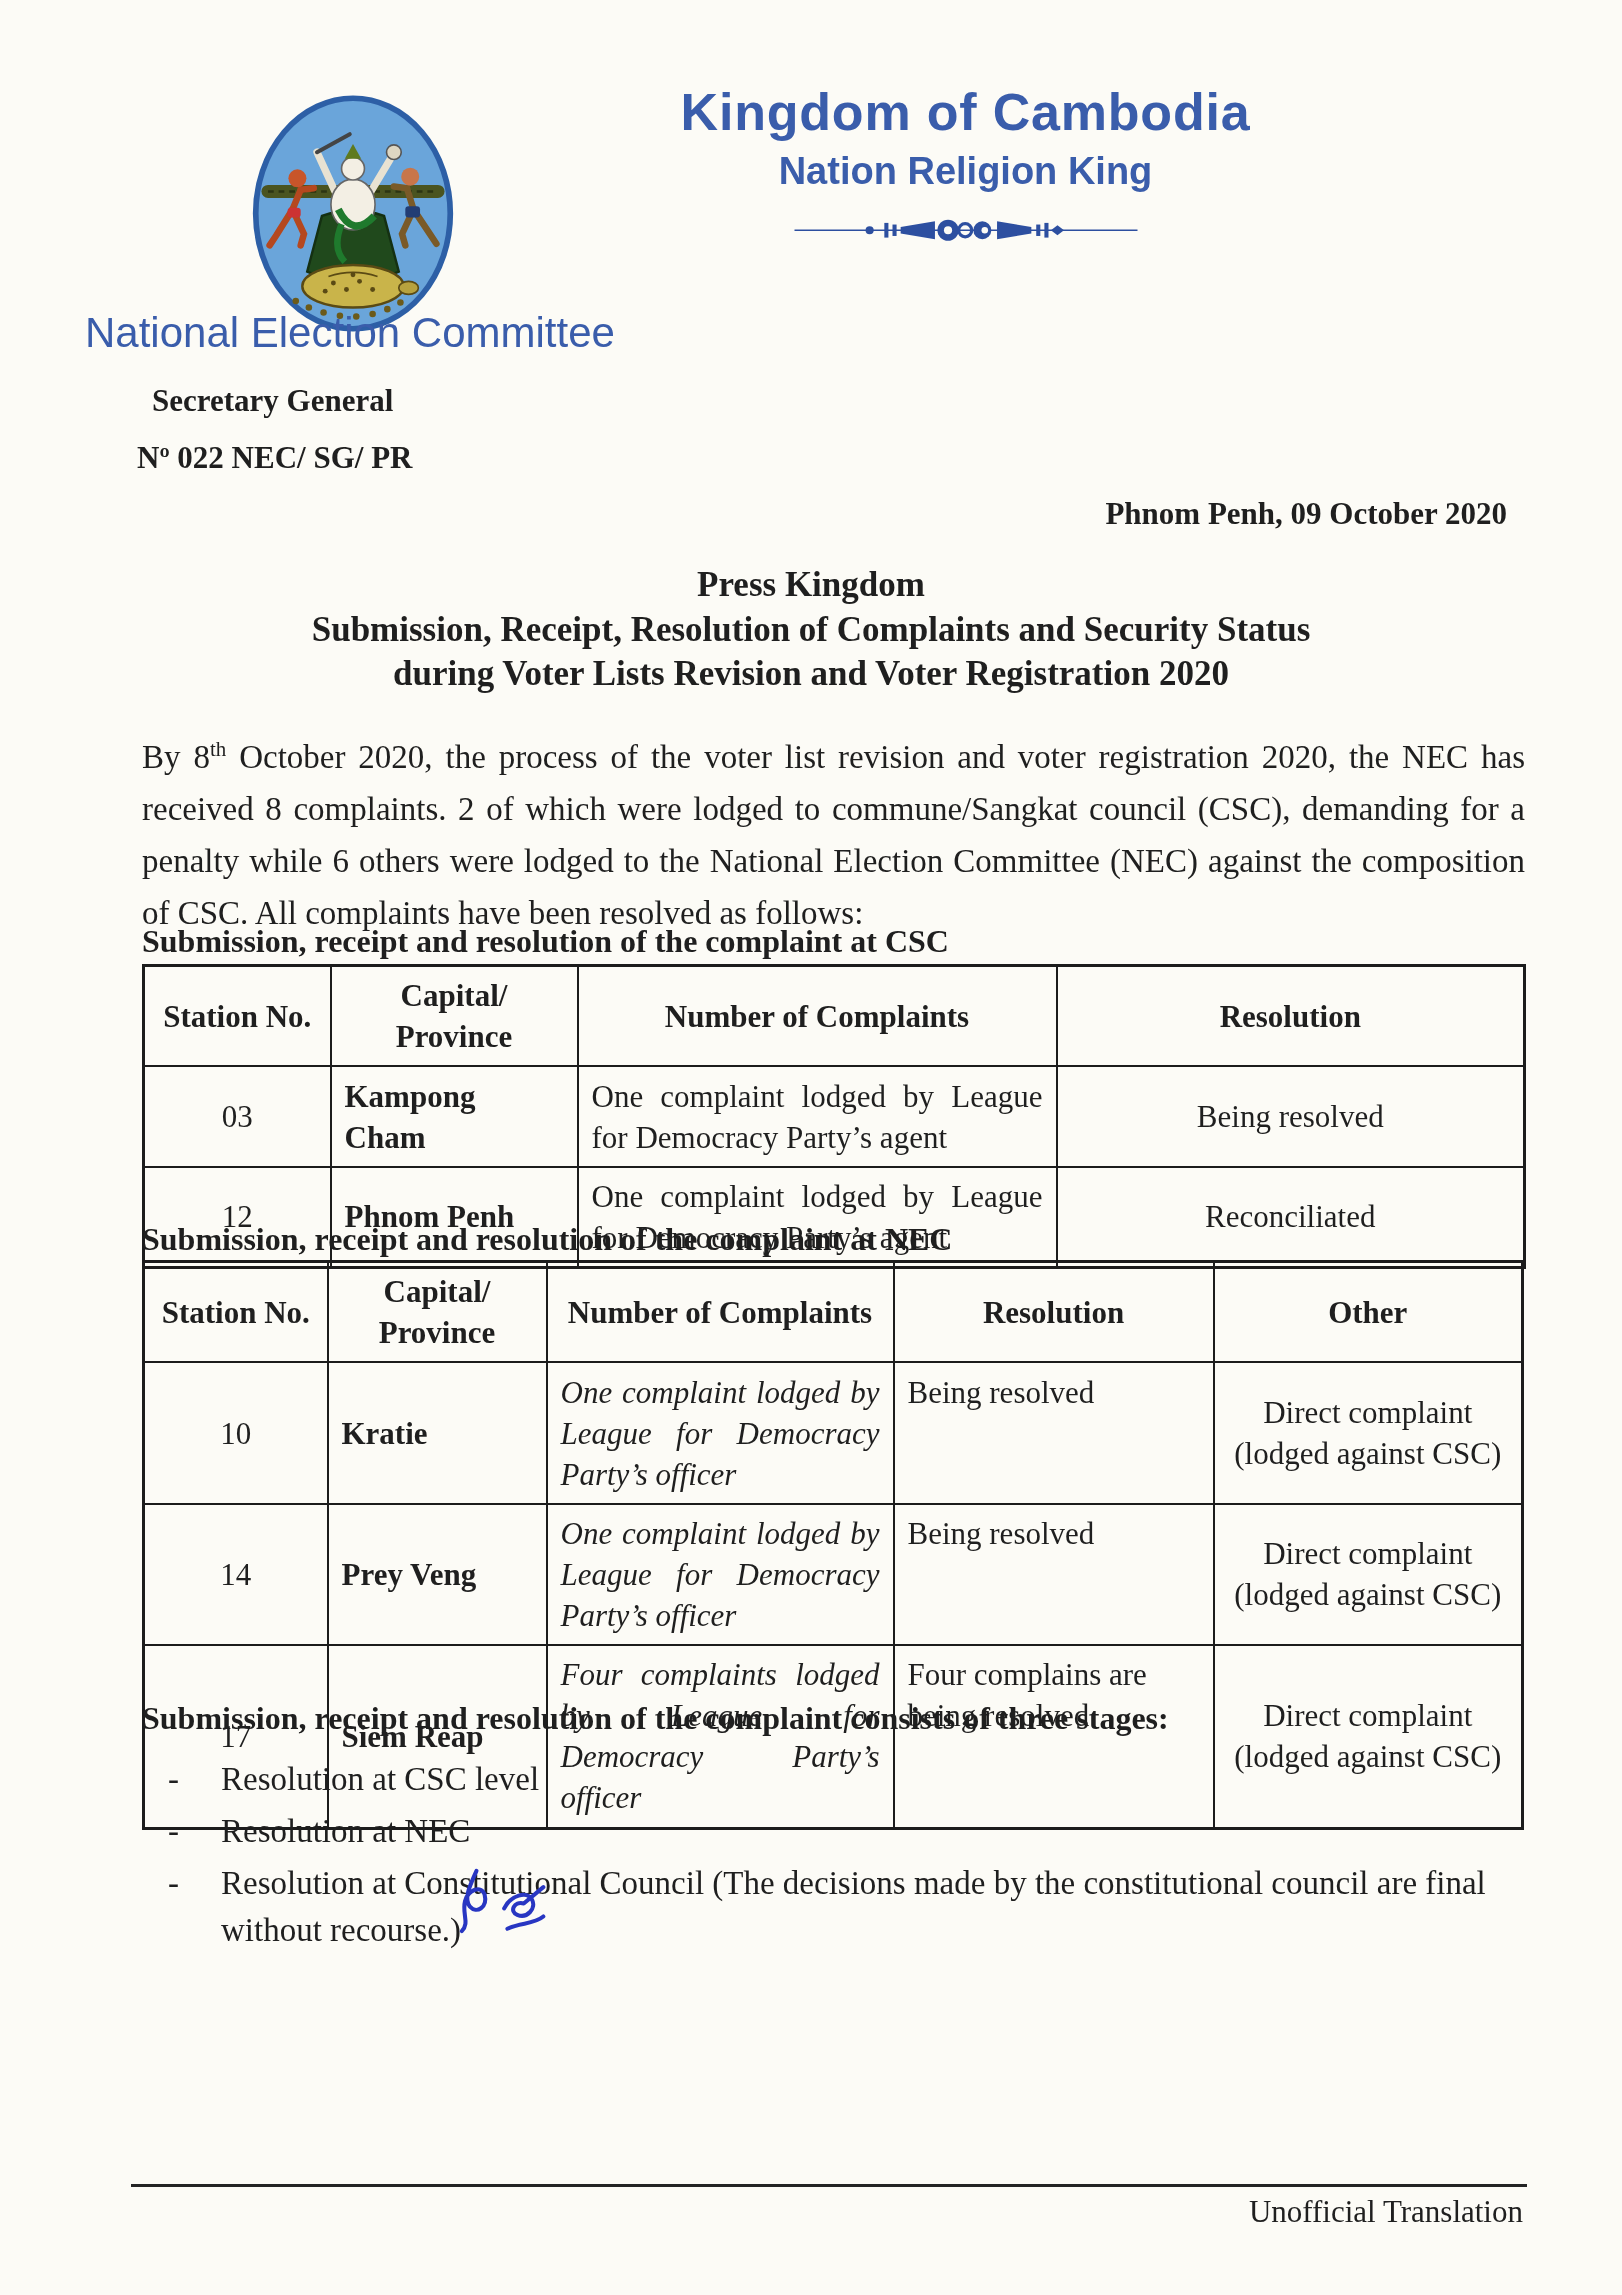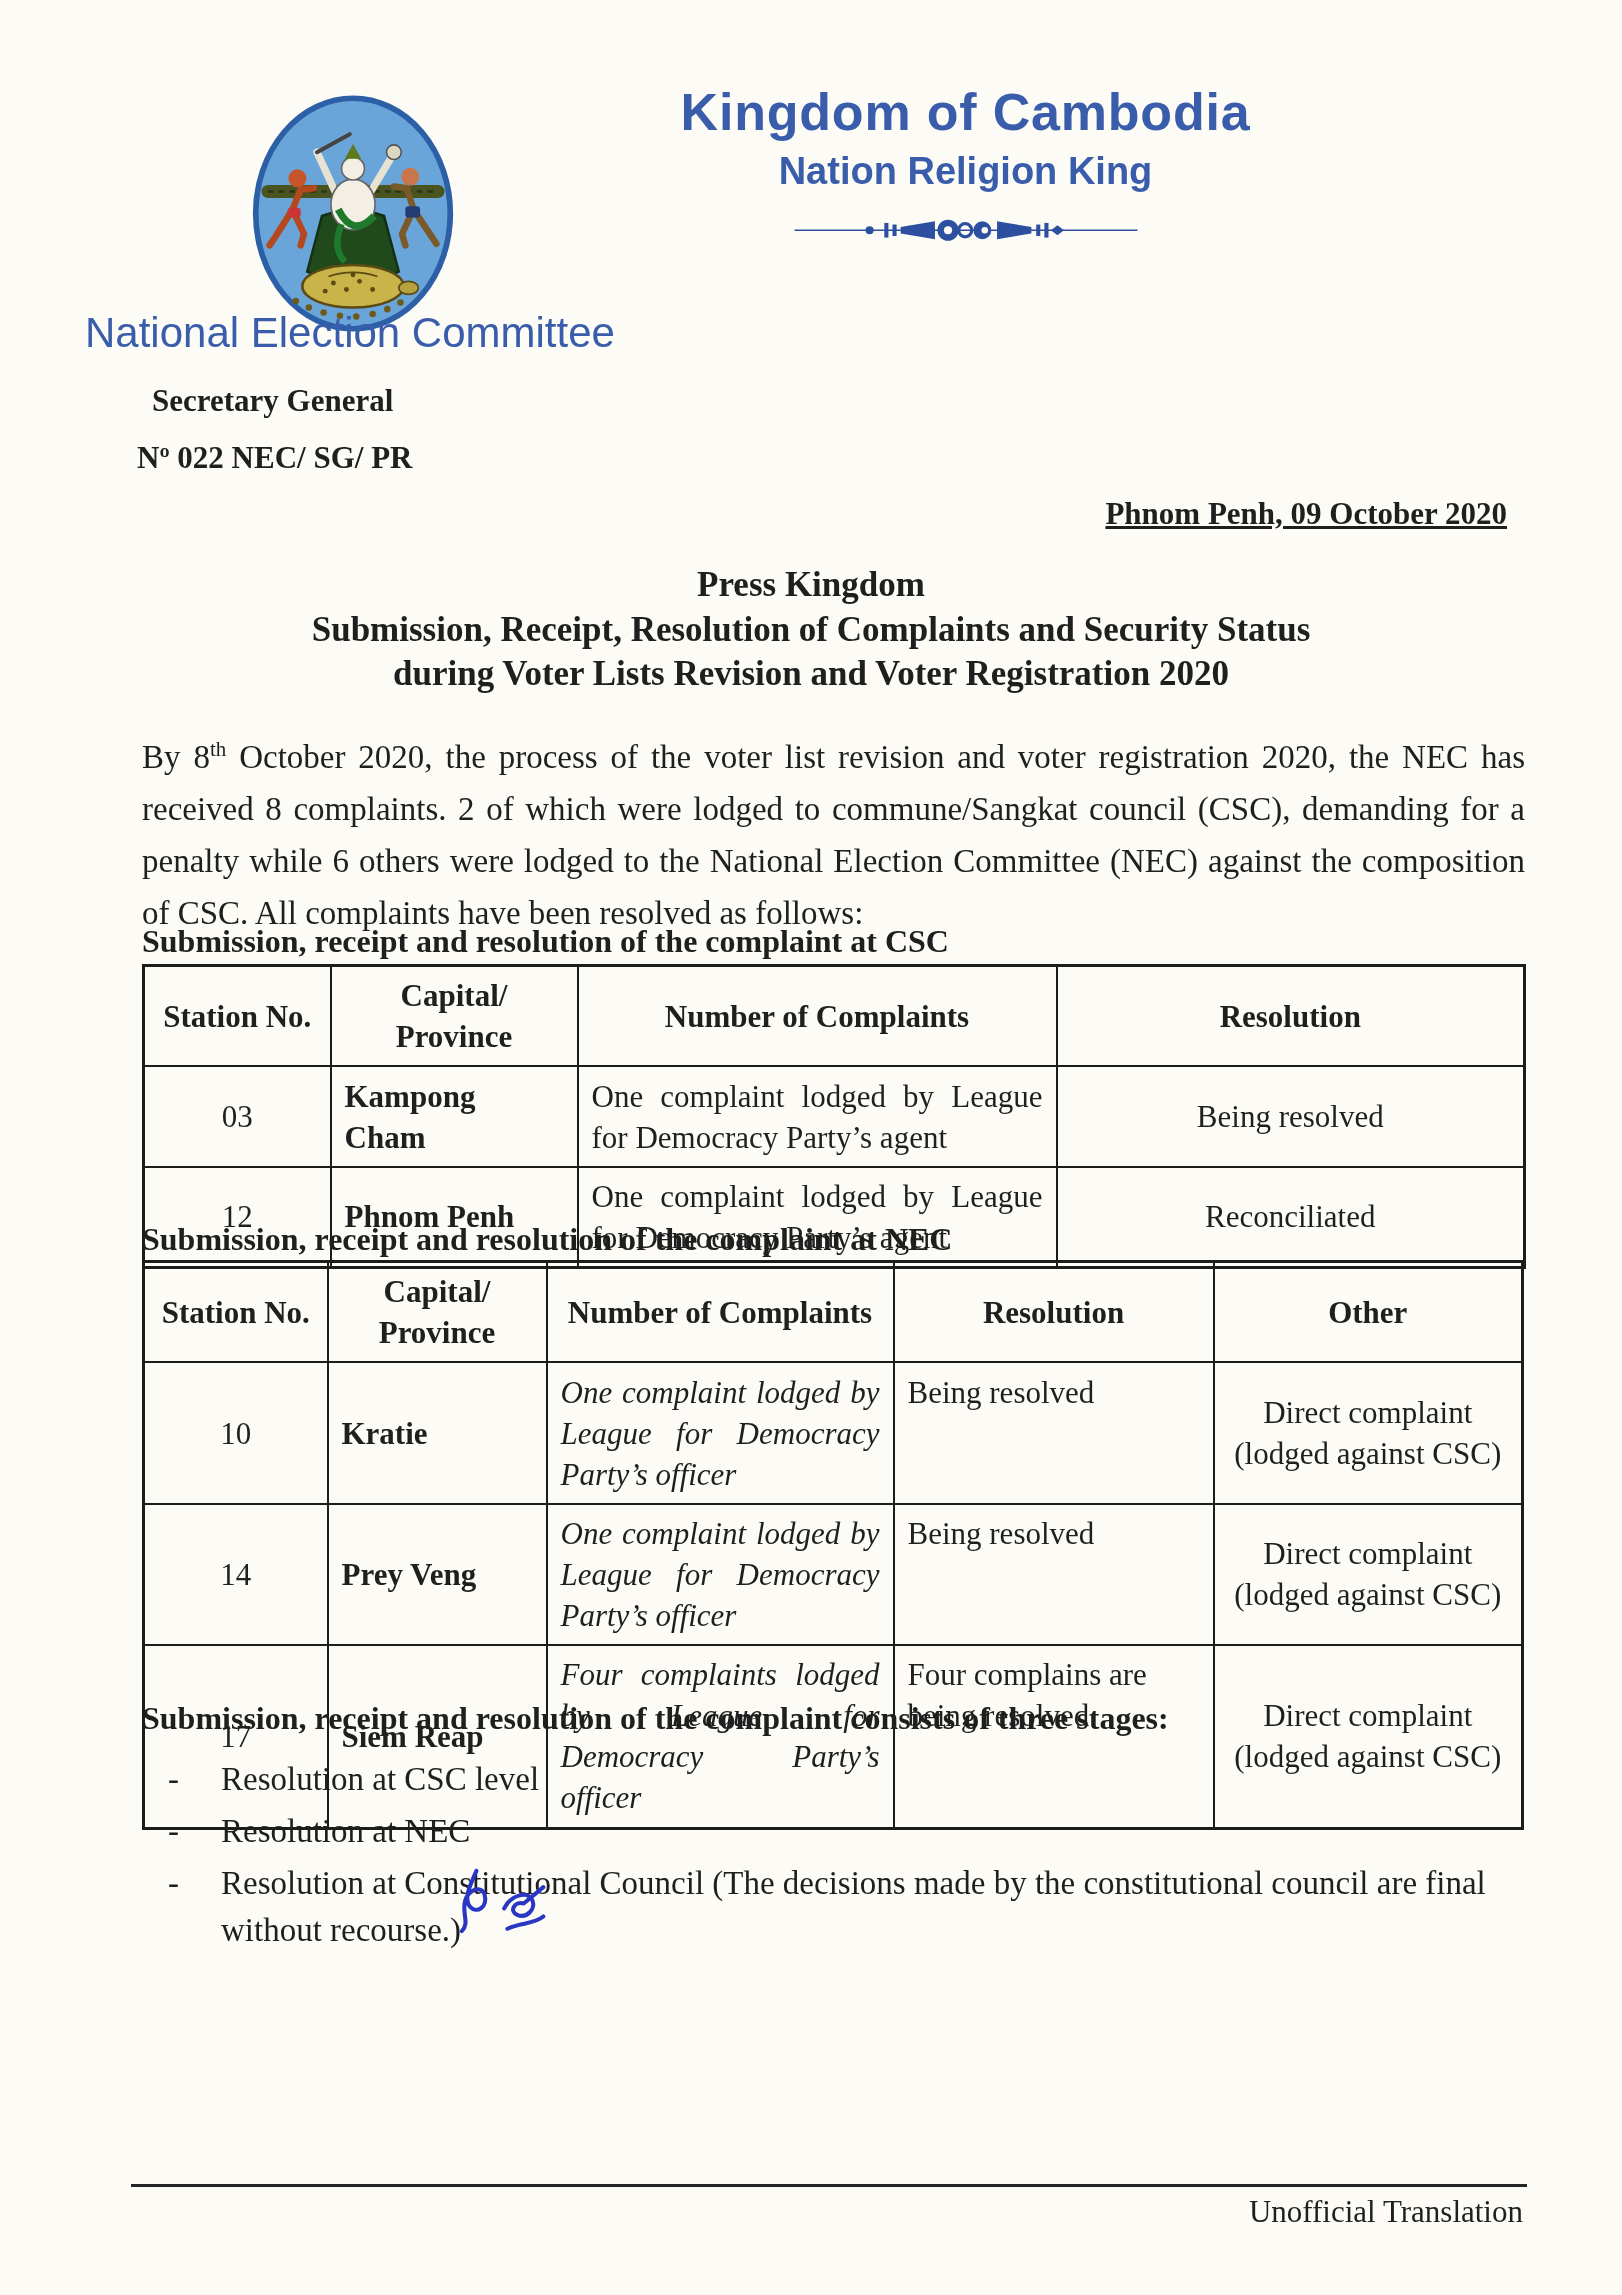--- a/index.html
+++ b/index.html
@@ -25,21 +25,21 @@
     font-size:38px; color:#3a5dab; margin-top:8.2px;
   }
   .ornament { margin:24.5px auto 0 auto; display:block; }
   .committee {
     position:absolute; left:85px; top:309px;
     font-family:"Liberation Sans", sans-serif;
     font-size:42px; color:#3a5dab;
   }
   .secretary { position:absolute; left:152px; top:383px; font-size:31px; font-weight:bold; }
   .refno     { position:absolute; left:137px; top:440px; font-size:31px; font-weight:bold; }
-  .dateline  { position:absolute; right:115px; top:496px; font-size:31px; font-weight:bold;text-decoration:underline; }
+  .dateline  { position:absolute; right:115px; top:496px; font-size:31px; font-weight:bold; }
 
   
   .title-block { position:absolute; left:0; top:563px; width:100%; text-align:center; }
   .title-line { font-size:35px; font-weight:bold; line-height:43px; }
   .title-line + .title-line { margin-top:1.6px; }
 
   
   .intro {
     position:absolute; left:142px; top:731px; width:1383px;
     font-size:33px; line-height:52px; text-align:justify;

